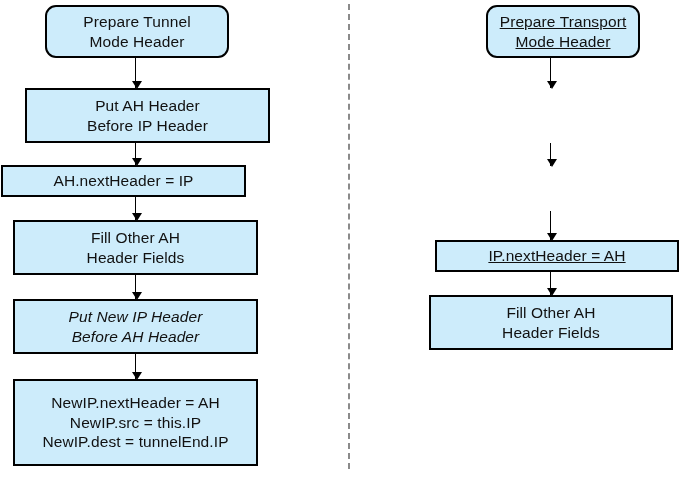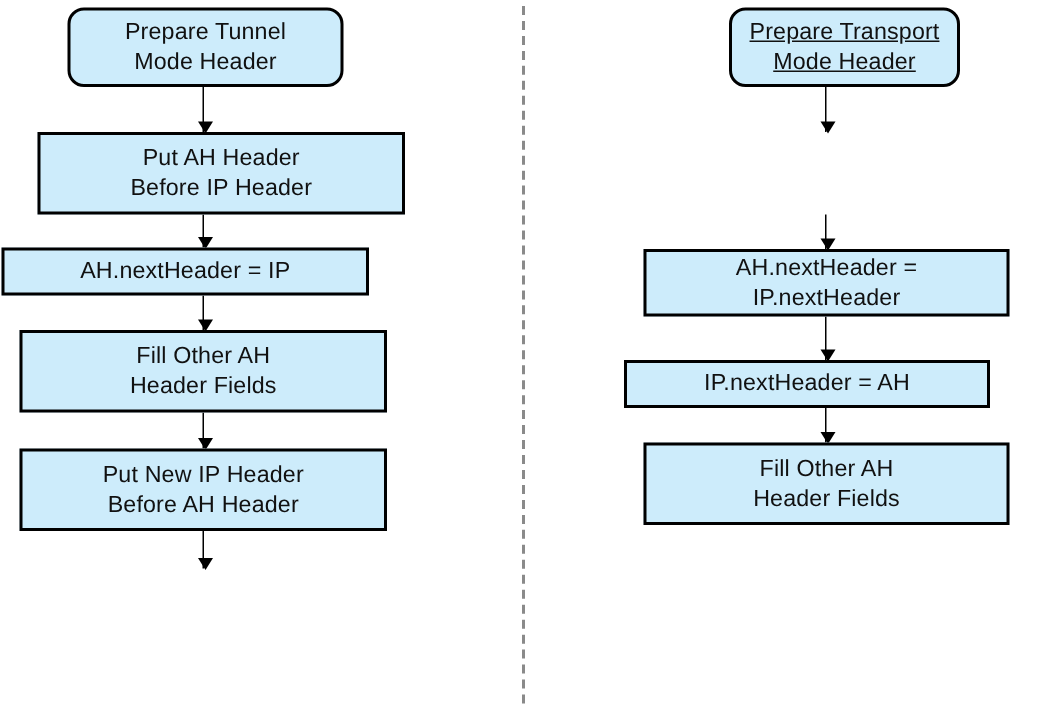--- a/index.html
+++ b/index.html
@@ -69,27 +69,28 @@
     <div class="arrow" style="left: 135px; top: 197px; height: 23px;"></div>
     <div class="arrow" style="left: 135px; top: 275px; height: 24px;"></div>
     <div class="arrow" style="left: 135px; top: 354px; height: 25px;"></div>
     <div class="node terminator" style="left: 45px; top: 5px; width: 184px; height: 53px;"><span>Prepare Tunnel
 Mode Header</span></div>
     <div class="node" style="left: 13px; top: 88px; width: 245px; height: 55px; margin-left: 12px;"><span>Put AH Header
 Before IP Header</span></div>
     <div class="node" style="left: 1px; top: 165px; width: 245px; height: 32px;"><span>AH.nextHeader = IP</span></div>
     <div class="node" style="left: 13px; top: 220px; width: 245px; height: 55px;"><span>Fill Other AH
 Header Fields</span></div>
-    <div class="node" style="left: 13px; top: 299px; width: 245px; height: 55px;"><span>Put New IP Header
+    <div class="node" style="left: 13px; top: 299px; width: 245px; height: 55px; font-style: italic;"><span>Put New IP Header
 Before AH Header</span></div>
+    <div class="node" style="left: 13px; top: 379px; width: 245px; height: 87px;"><span>NewIP.nextHeader = AH
+NewIP.src = this.IP
+NewIP.dest = tunnelEnd.IP</span></div>
     <div class="arrow" style="left: 550px; top: 58px; height: 30px;"></div>
     <div class="arrow" style="left: 550px; top: 143px; height: 23px;"></div>
     <div class="arrow" style="left: 550px; top: 211px; height: 29px;"></div>
     <div class="arrow" style="left: 550px; top: 272px; height: 23px;"></div>
     <div class="node terminator" style="left: 486px; top: 5px; width: 154px; height: 53px; text-decoration: underline;"><span>Prepare Transport
 Mode Header</span></div>
-    <div class="node" style="left: 429px; top: 166px; width: 244px; height: 45px;"><span>AH.nextHeader =
-IP.nextHeader</span></div>
-    <div class="node" style="left: 416px; top: 240px; width: 244px; height: 32px;"><span>IP.nextHeader = AH</span></div>
+    <div class="node" style="left: 435px; top: 240px; width: 244px; height: 32px; text-decoration: underline;"><span>IP.nextHeader = AH</span></div>
     <div class="node" style="left: 429px; top: 295px; width: 244px; height: 55px;"><span>Fill Other AH
 Header Fields</span></div>
     <div class="divider" style="left: 348px; top: 4px; height: 465px;"></div>
   </div>
 
 </body></html>

